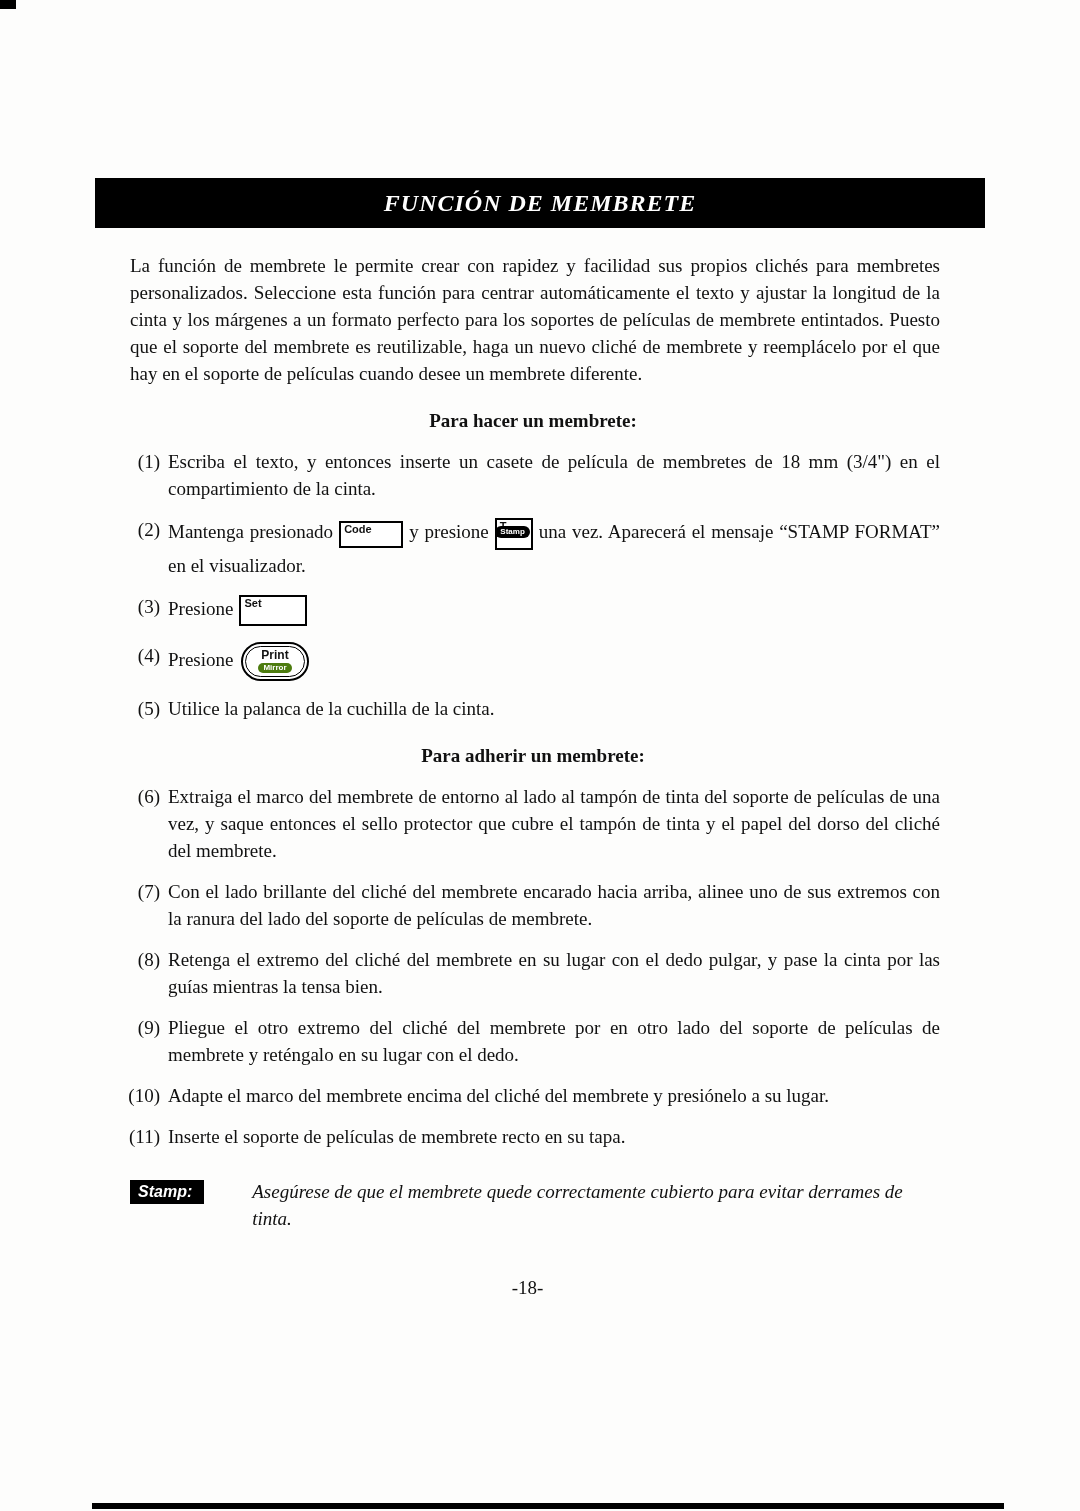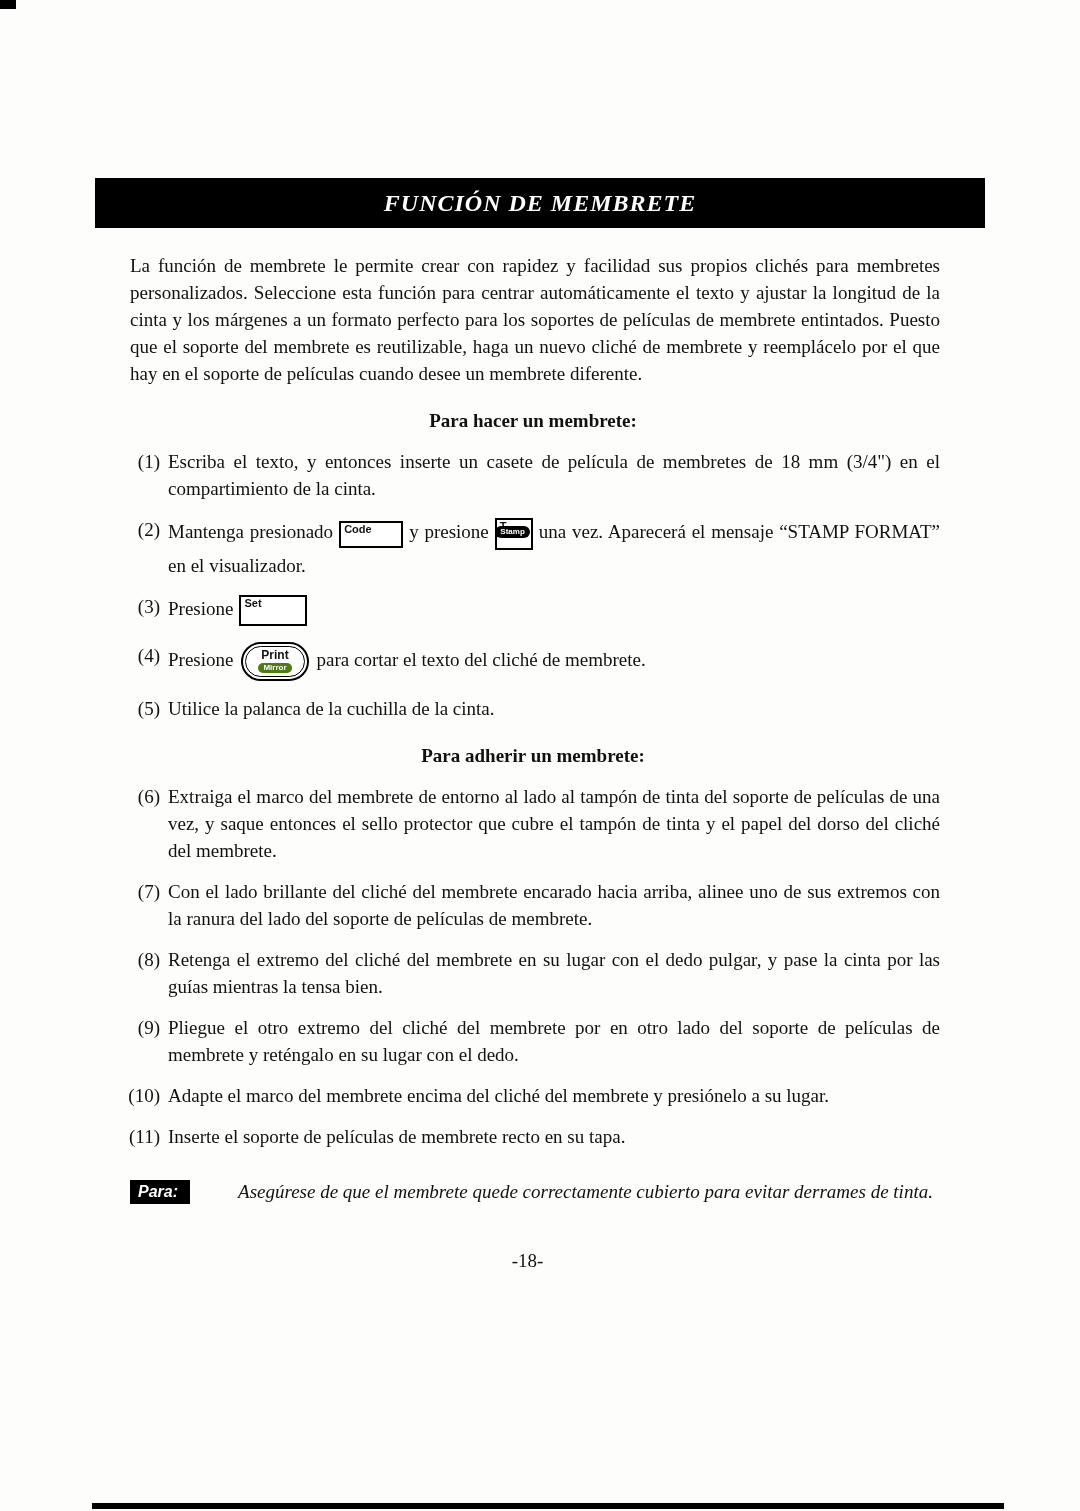--- a/index.html
+++ b/index.html
@@ -200,21 +200,21 @@
     </div>
 
     <div class="step">
       <span class="step-num">(4)</span>
       <div class="step-body">
         <span>Presione</span><span class="key-print">
             <span class="key-print-inner">
               <span class="kp-top">Print</span>
               <span class="kp-pill">Mirror</span>
             </span>
-          </span><span>para cortar el texto del cliché de membrete.</span>
+          </span>
       </div>
     </div>
 
     <div class="step">
       <span class="step-num">(5)</span>
       <div class="step-body">Utilice la palanca de la cuchilla de la cinta.</div>
     </div>
 
     <div class="subheading">Para adherir un membrete:</div>
 
@@ -242,20 +242,20 @@
       <span class="step-num">(10)</span>
       <div class="step-body">Adapte el marco del membrete encima del cliché del membrete y presiónelo a su lugar.</div>
     </div>
 
     <div class="step">
       <span class="step-num">(11)</span>
       <div class="step-body">Inserte el soporte de películas de membrete recto en su tapa.</div>
     </div>
 
     <div class="note">
-      <span class="note-badge">Para:</span>
+      <span class="note-badge">Stamp:</span>
       <div class="note-text">Asegúrese de que el membrete quede correctamente cubierto para evitar derrames de tinta.</div>
     </div>
 
     <div class="footer">-18-</div>
 
   </div>
 </div>
 
 </body></html>

